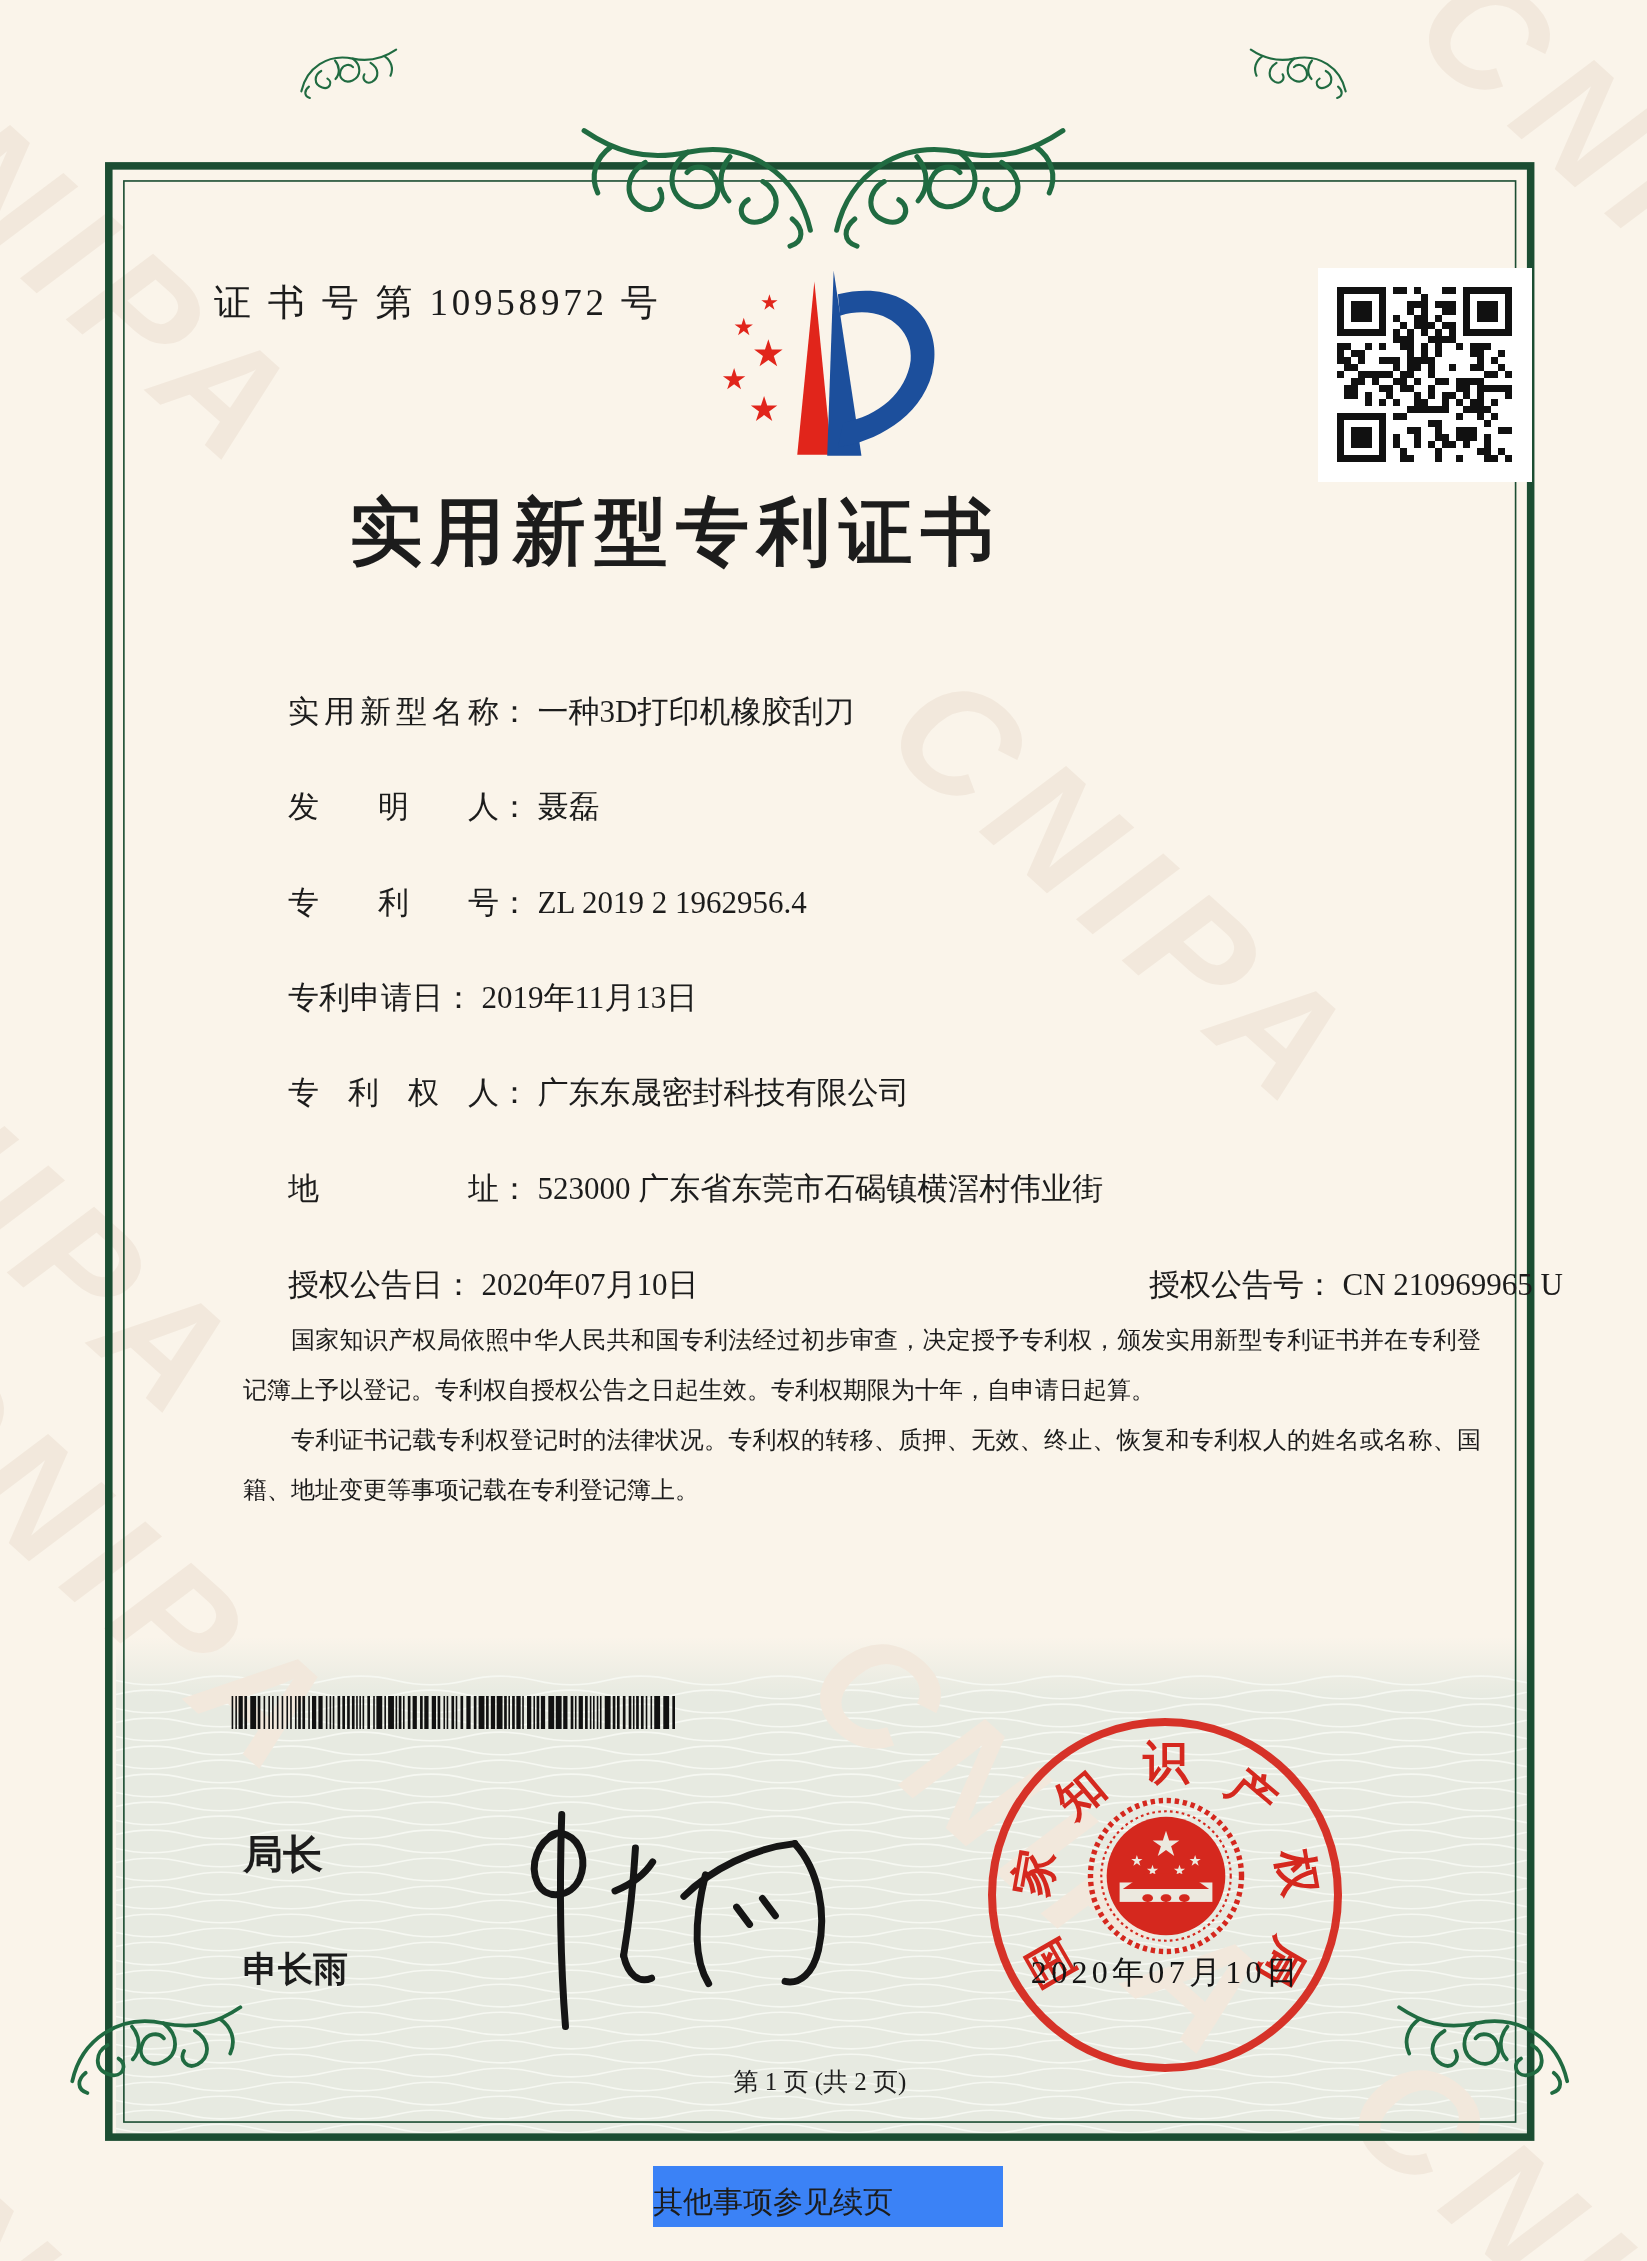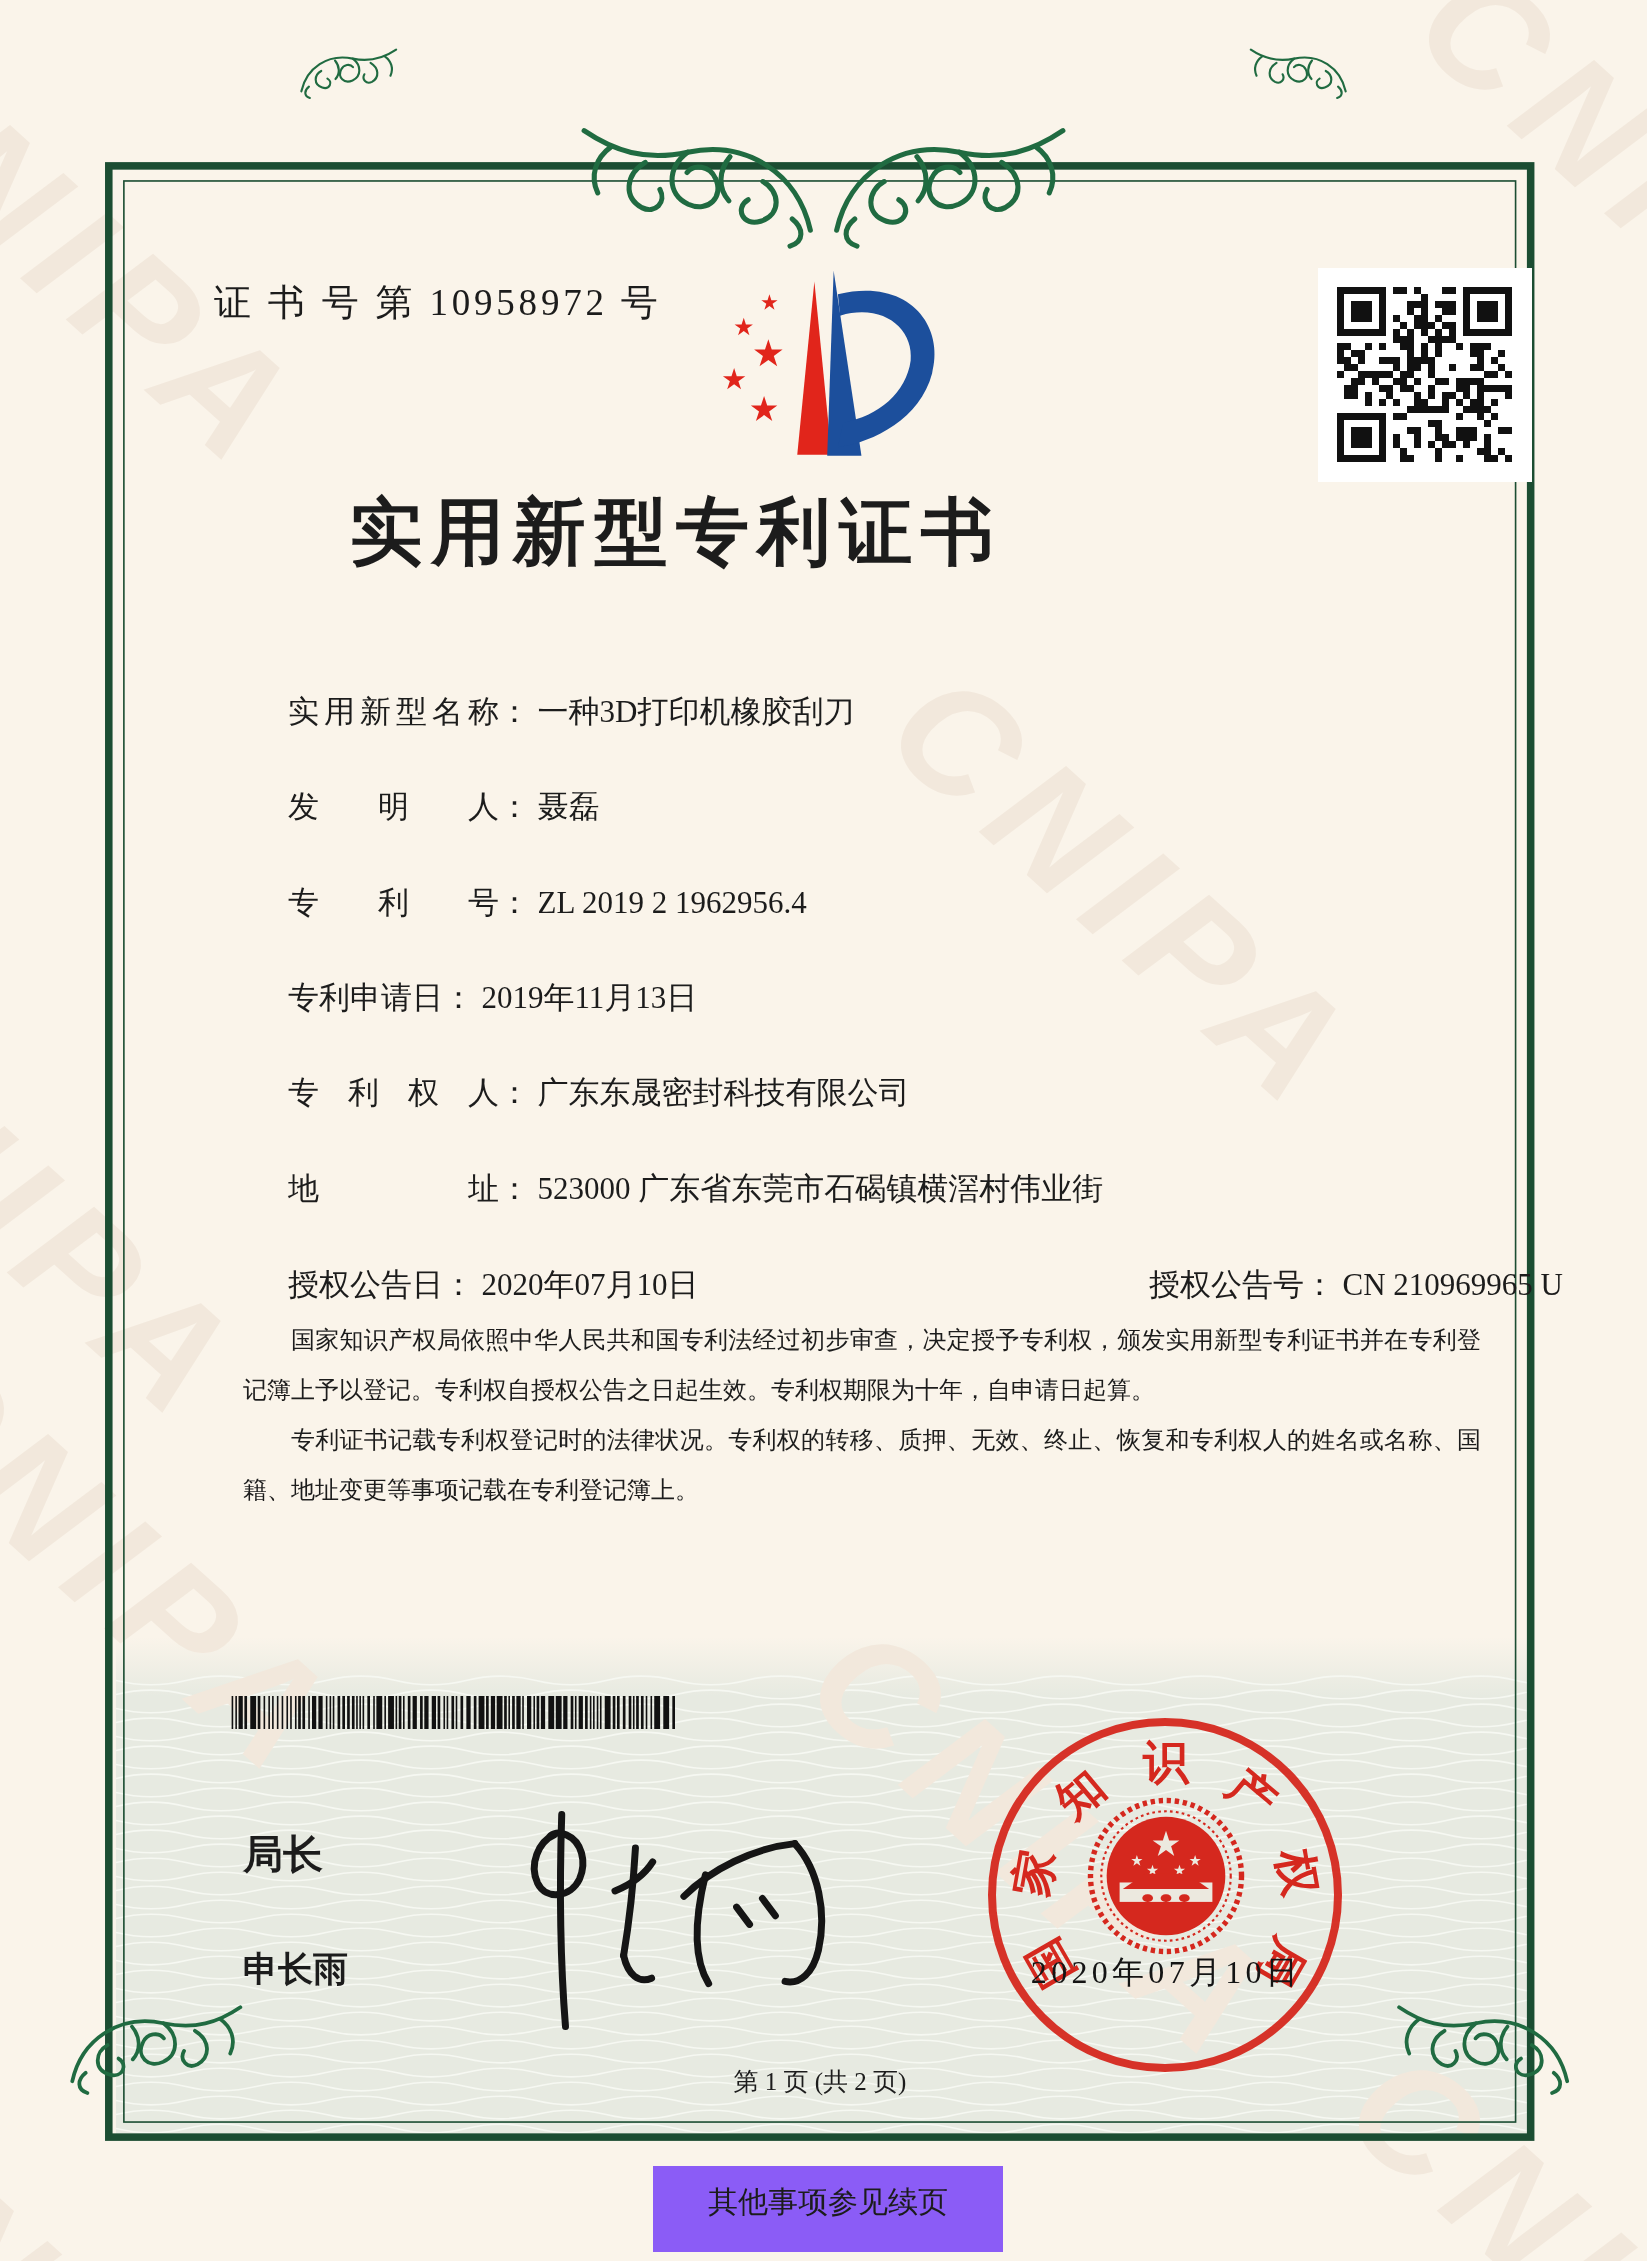--- a/index.html
+++ b/index.html
@@ -61,22 +61,22 @@
   #seal{position:absolute;left:988px;top:1718px;width:356px;height:356px;z-index:6;}
   #seal-ring{position:absolute;left:0;top:0;width:338px;height:338px;border:8.6px solid #d5281e;
              border-radius:50%;opacity:.95;}
   .seal-char{position:absolute;left:50%;top:50%;font-size:46px;font-weight:700;color:#d5281e;
              line-height:46px;width:48px;margin-left:-24px;margin-top:-23px;text-align:center;}
   #emblem{position:absolute;left:89px;top:69px;}
   .seal-date{position:absolute;left:951px;top:1951px;width:431px;text-align:center;
              font-size:32px;letter-spacing:4.3px;color:#141414;z-index:7;}
 
   .page-info{position:absolute;left:0;top:2065px;width:1640px;text-align:center;font-size:25px;z-index:5;}
-  .note-box{position:absolute;left:653px;top:2166px;width:350px;height:86px;background:#8b5cf6;
-            z-index:5;text-align:center;}
+  .note-box{position:absolute;left:653px;top:2166px;width:350px;height:61px;background:#3b82f6;
+            z-index:5;text-align:left;}
   .note-box span{line-height:71px;font-size:30px;}
 </style>
 </head>
 <body>
 
 <svg width="0" height="0" style="position:absolute">
   <defs>
     <path id="star" d="M0,-1 L0.2245,-0.309 L0.951,-0.309 L0.3633,0.118 L0.5878,0.809 L0,0.382 L-0.5878,0.809 L-0.3633,0.118 L-0.951,-0.309 L-0.2245,-0.309 Z"></path>
     <g id="curl" fill="none" stroke="#206b41" stroke-width="9" stroke-linecap="round">
       <path d="M8,190 C30,90 120,30 225,52 C300,68 355,50 408,14"></path>

